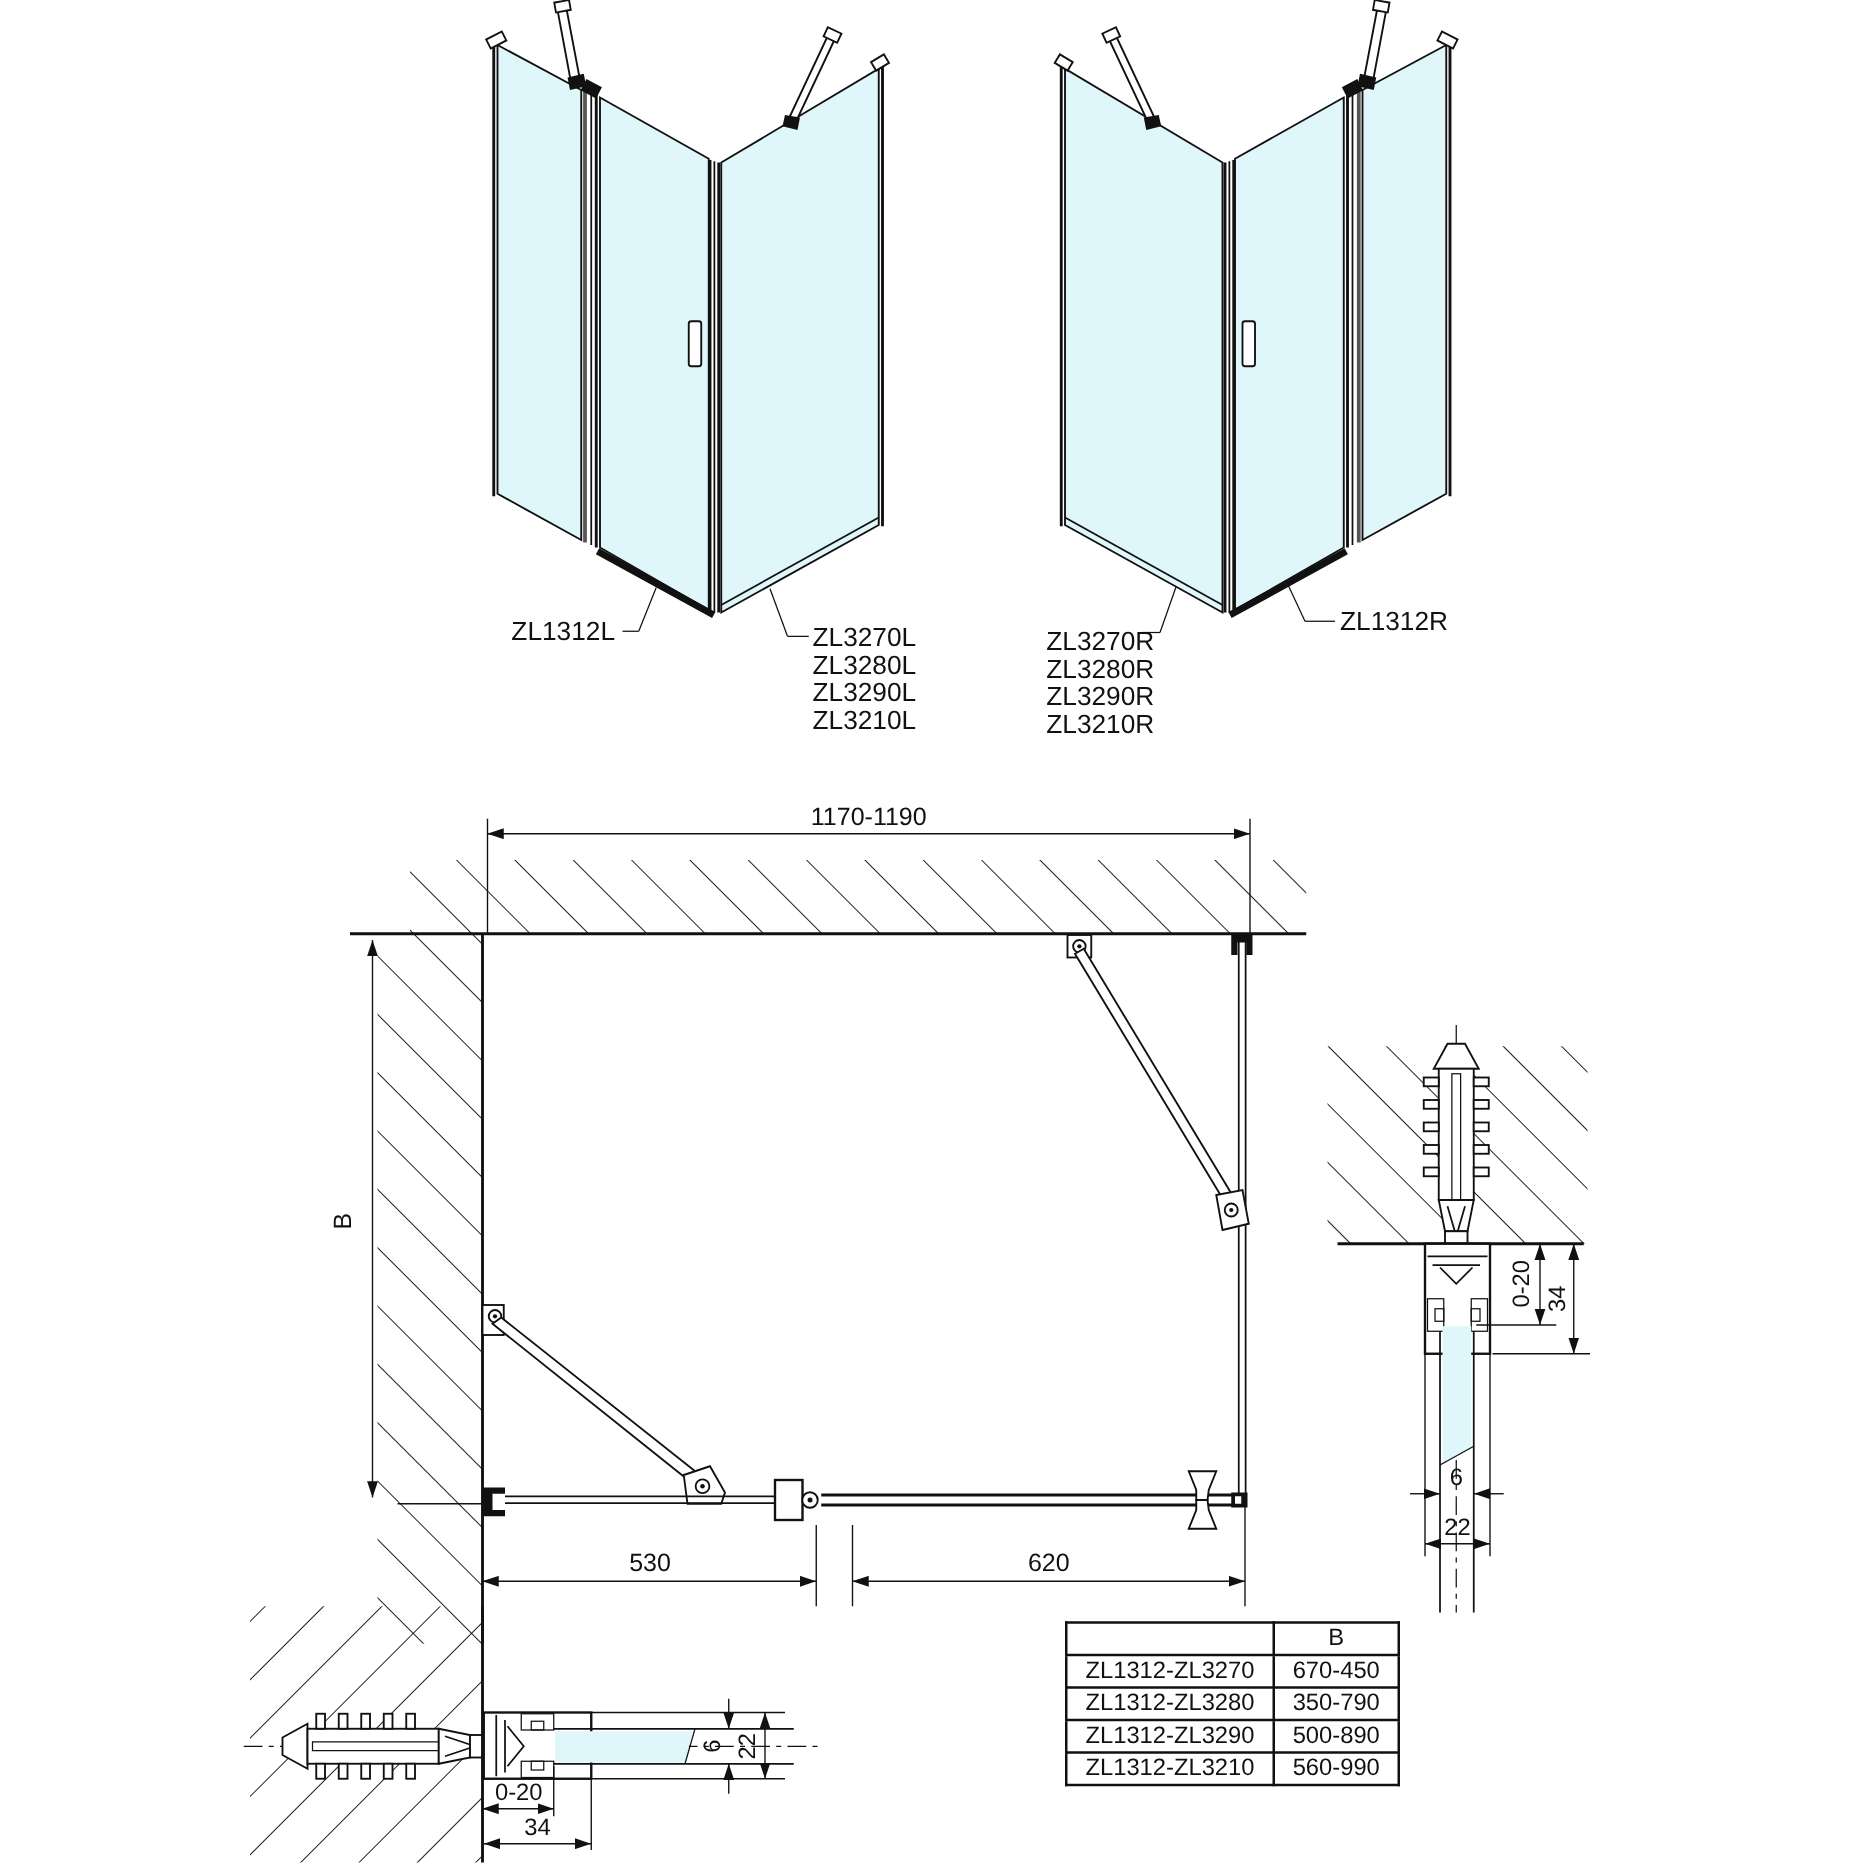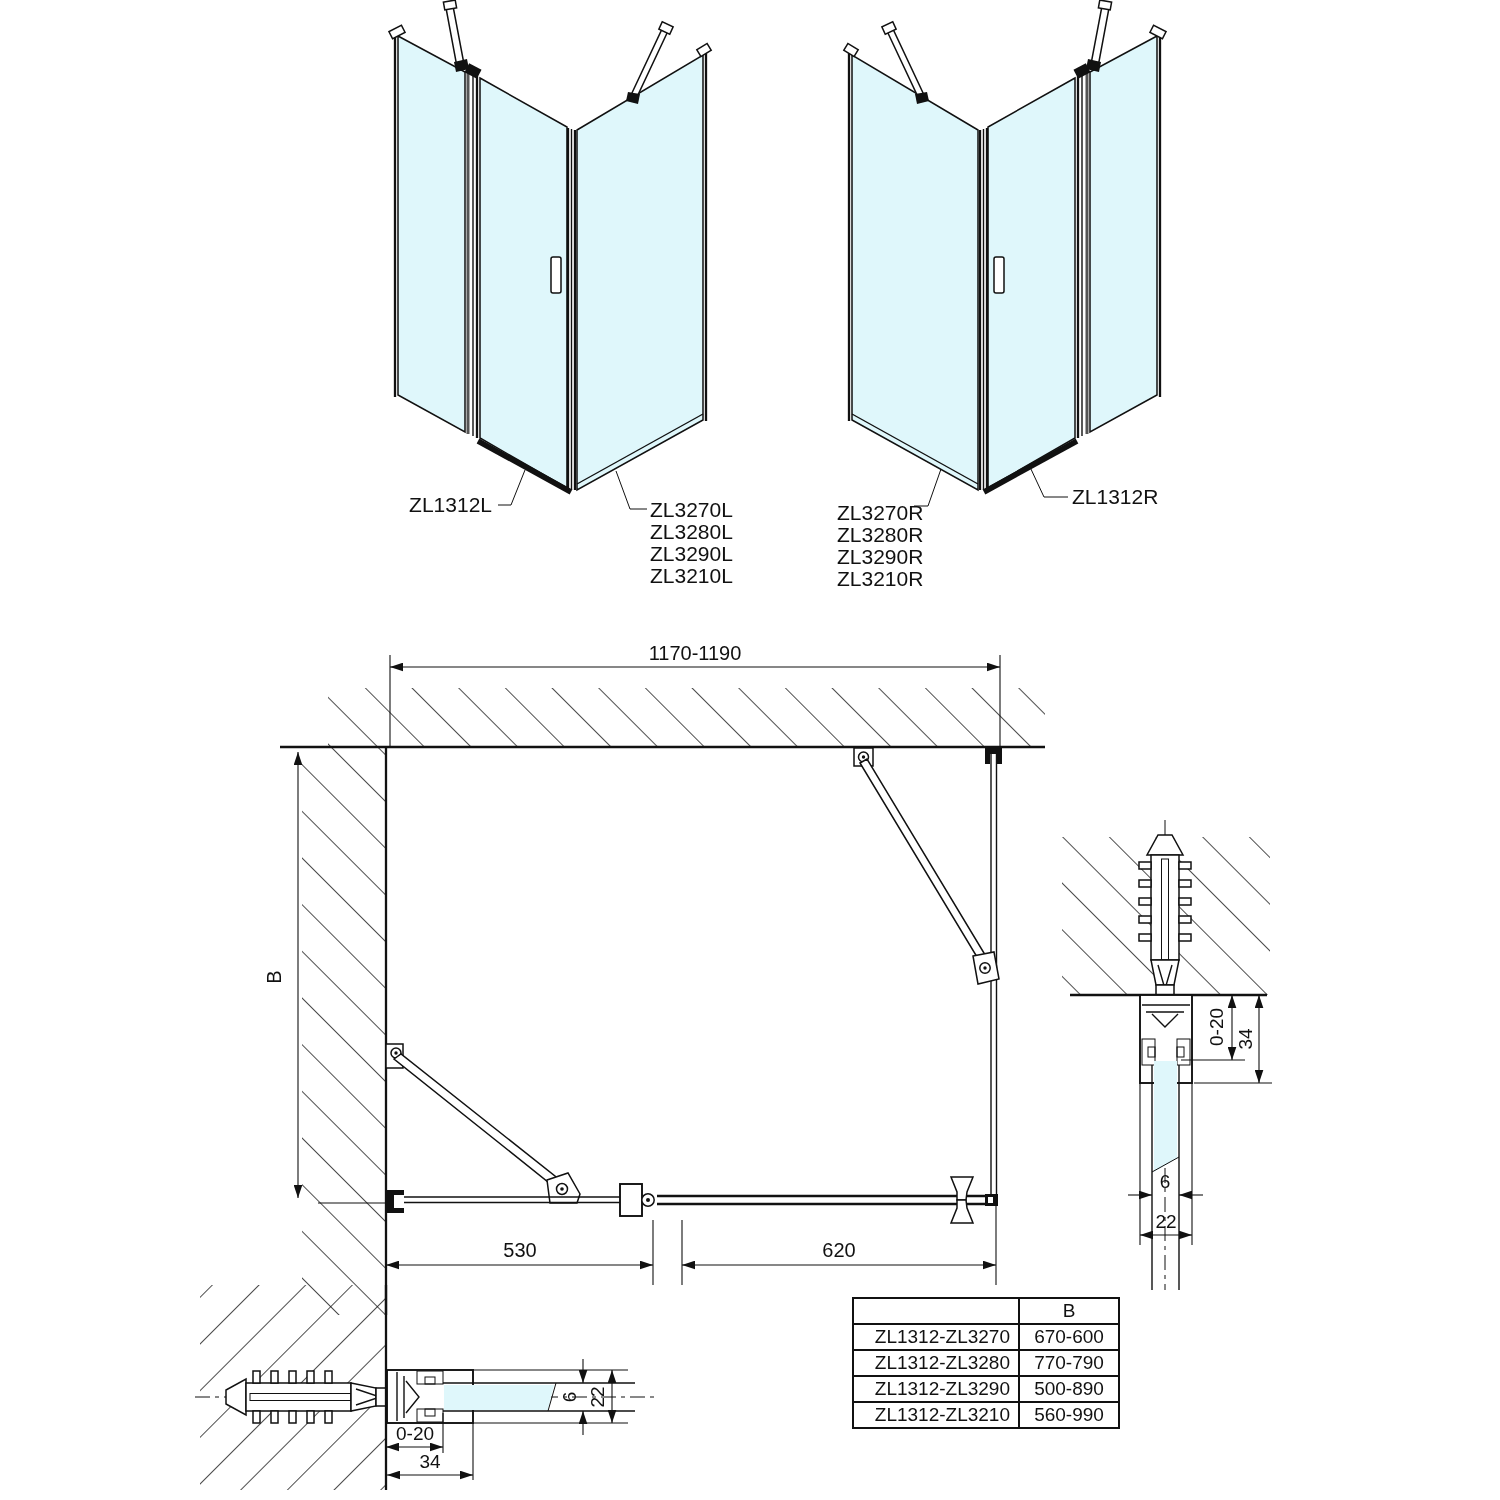--- a/index.html
+++ b/index.html
@@ -18,21 +18,21 @@
   .wfill{fill:#fff;stroke:#111;stroke-width:1.5;}
   .wfill2{fill:#fff;stroke:#111;stroke-width:1.9;}
   .blk {fill:#111;stroke:none;}
   .gray{stroke:#555;stroke-width:3;fill:none;}
   text.txt{font:19px "Liberation Sans",sans-serif;fill:#111;}
   text.txtm{font:20px "Liberation Sans",sans-serif;fill:#111;}
   text.lbl{font:21px "Liberation Sans",sans-serif;fill:#111;}
   
   table.sizes{border-collapse:collapse;font:19px "Liberation Sans",sans-serif;color:#111;}
   table.sizes td{border:2px solid #111;height:24px;padding:0 8px;background:#fff;}
-  table.sizes td.c1{width:148px;text-align:right;}
+  table.sizes td.c1{width:148px;text-align:center;}
   table.sizes td.c2{width:82px;text-align:center;}
 </style>
 </head>
 <body>
 
 <div id="canvas">
 
   <svg width="0" height="0" class="abs" aria-hidden="true">
     <defs>
       <marker id="arr" viewBox="0 0 12 8" refX="12" refY="4" markerWidth="13" markerHeight="9" markerUnits="userSpaceOnUse" orient="auto-start-reverse">
@@ -324,25 +324,25 @@
   </svg>
 
   <table class="sizes abs" style="left:852px;top:1297px">
     <tbody>
       <tr>
         <td class="c1"></td>
         <td class="c2">B</td>
       </tr>
       <tr>
         <td class="c1">ZL1312-ZL3270</td>
-        <td class="c2">670-600</td>
+        <td class="c2">670-450</td>
       </tr>
       <tr>
         <td class="c1">ZL1312-ZL3280</td>
-        <td class="c2">770-790</td>
+        <td class="c2">350-790</td>
       </tr>
       <tr>
         <td class="c1">ZL1312-ZL3290</td>
         <td class="c2">500-890</td>
       </tr>
       <tr>
         <td class="c1">ZL1312-ZL3210</td>
         <td class="c2">560-990</td>
       </tr>
     </tbody>

